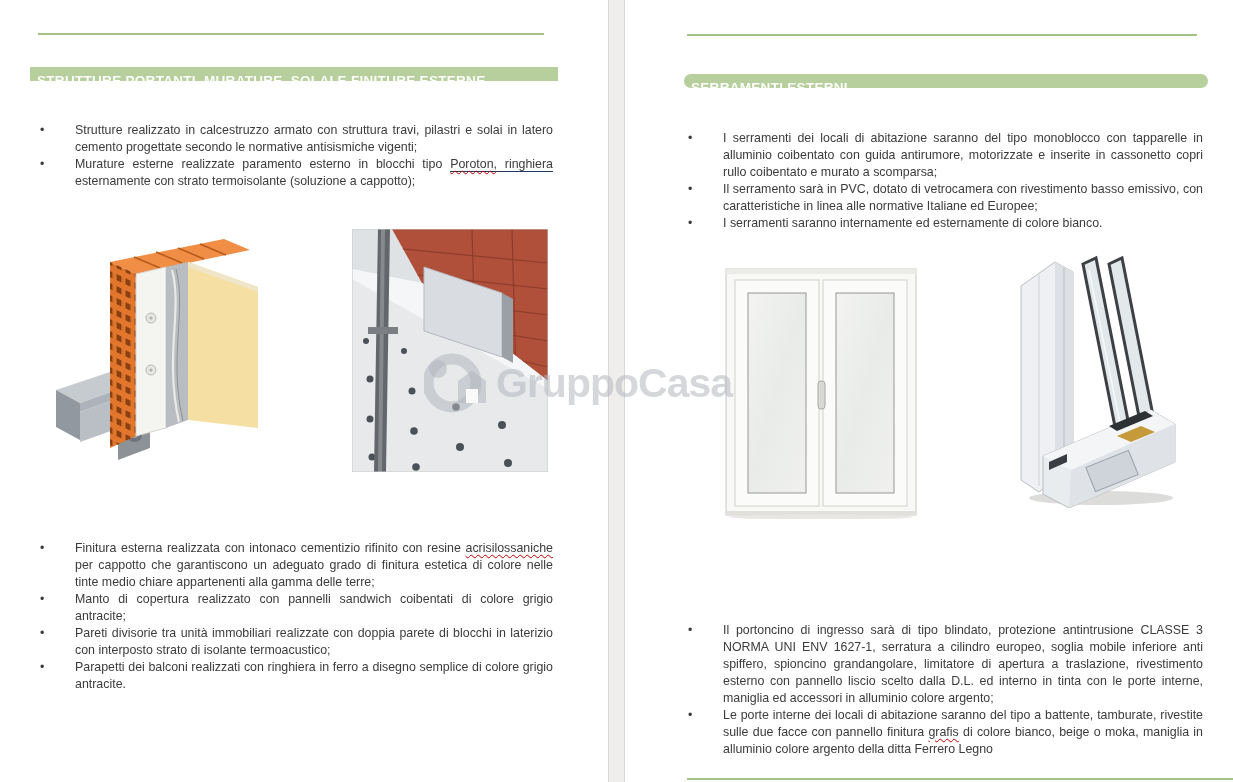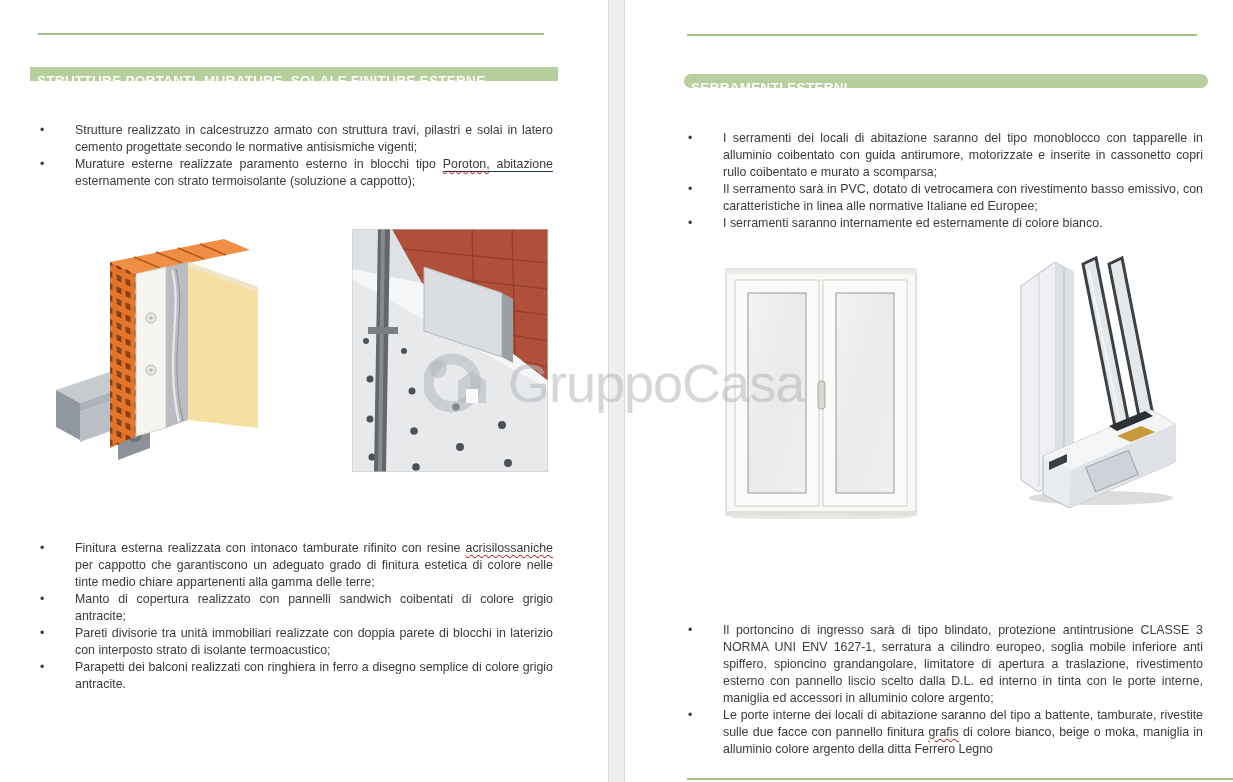--- a/index.html
+++ b/index.html
@@ -43,43 +43,43 @@
   .w{text-decoration:underline wavy var(--squiggle);text-decoration-thickness:1px;text-underline-offset:2px;}
   .u.w{border-bottom:1.5px solid var(--link-underline);}
   .figure{position:absolute;}
   .figure svg{display:block;width:100%;height:100%;}
   #watermark{
     position:absolute;left:424px;top:344px;width:420px;height:78px;
     display:flex;align-items:center;z-index:30;pointer-events:none;
     color:rgba(178,183,190,0.55);
   }
   #watermark .wm-text{
-    font-size:54px;font-weight:normal;letter-spacing:-1px;white-space:nowrap;
-    margin-left:20px;
+    font-size:41px;font-weight:bold;letter-spacing:-1px;white-space:nowrap;
+    margin-left:8px;
   }
 </style>
 </head>
 <body>
 
 <div class="page" id="left-page">
 
   <div class="thin-rule" style="left:38px;top:33px;width:506px;"></div>
 
   <div class="section-header" style="left:30px;top:67px;width:528px;">
     <span>STRUTTURE PORTANTI, MURATURE, SOLAI E FINITURE ESTERNE</span>
   </div>
 
   <ul class="bullets" style="left:38px;top:122px;width:515px;">
       <li>
         <span class="marker">•</span>
         <span class="txt"><span>Strutture realizzato in calcestruzzo armato con struttura travi, pilastri e solai in latero cemento progettate secondo le normative antisismiche vigenti;</span></span>
       </li>
       <li>
         <span class="marker">•</span>
-        <span class="txt"><span>Murature esterne realizzate paramento esterno in blocchi tipo </span><span class="u w">Poroton,</span><span class="u"> abitazione</span><span> esternamente con strato termoisolante (soluzione a cappotto);</span></span>
+        <span class="txt"><span>Murature esterne realizzate paramento esterno in blocchi tipo </span><span class="u w">Poroton,</span><span class="u"> ringhiera</span><span> esternamente con strato termoisolante (soluzione a cappotto);</span></span>
       </li>
     </ul>
 
   <div class="figure" style="left:52px;top:230px;width:235px;height:242px;">
     <svg viewBox="0 0 235 242">
       <defs>
         <pattern id="pholes" width="9" height="12" patternUnits="userSpaceOnUse" patternTransform="skewY(25)">
           <rect x="1.5" y="2" width="5" height="6" fill="#8a4012"></rect>
         </pattern>
       </defs>
@@ -163,21 +163,21 @@
       <polygon points="26,0 38,0 34,243 22,243" fill="#63666b"></polygon>
       <polygon points="29,0 33,0 30,243 26,243" fill="#86898d"></polygon>
       <rect x="16" y="98" width="30" height="7" fill="#7b7e83"></rect>
       <rect width="196" height="243" fill="none" stroke="#c9c9c6"></rect>
     </svg>
   </div>
 
   <ul class="bullets" style="left:38px;top:540px;width:515px;">
       <li>
         <span class="marker">•</span>
-        <span class="txt"><span>Finitura esterna realizzata con intonaco tamburate rifinito con resine </span><span class="w">acrisilossaniche</span><span> per cappotto che garantiscono un adeguato grado di finitura estetica di colore nelle tinte medio chiare appartenenti alla gamma delle terre;</span></span>
+        <span class="txt"><span>Finitura esterna realizzata con intonaco cementizio rifinito con resine </span><span class="w">acrisilossaniche</span><span> per cappotto che garantiscono un adeguato grado di finitura estetica di colore nelle tinte medio chiare appartenenti alla gamma delle terre;</span></span>
       </li>
       <li>
         <span class="marker">•</span>
         <span class="txt"><span>Manto di copertura realizzato con pannelli sandwich coibentati di colore grigio antracite;</span></span>
       </li>
       <li>
         <span class="marker">•</span>
         <span class="txt"><span>Pareti divisorie tra unità immobiliari realizzate con doppia parete di blocchi in laterizio con interposto strato di isolante termoacustico;</span></span>
       </li>
       <li>

